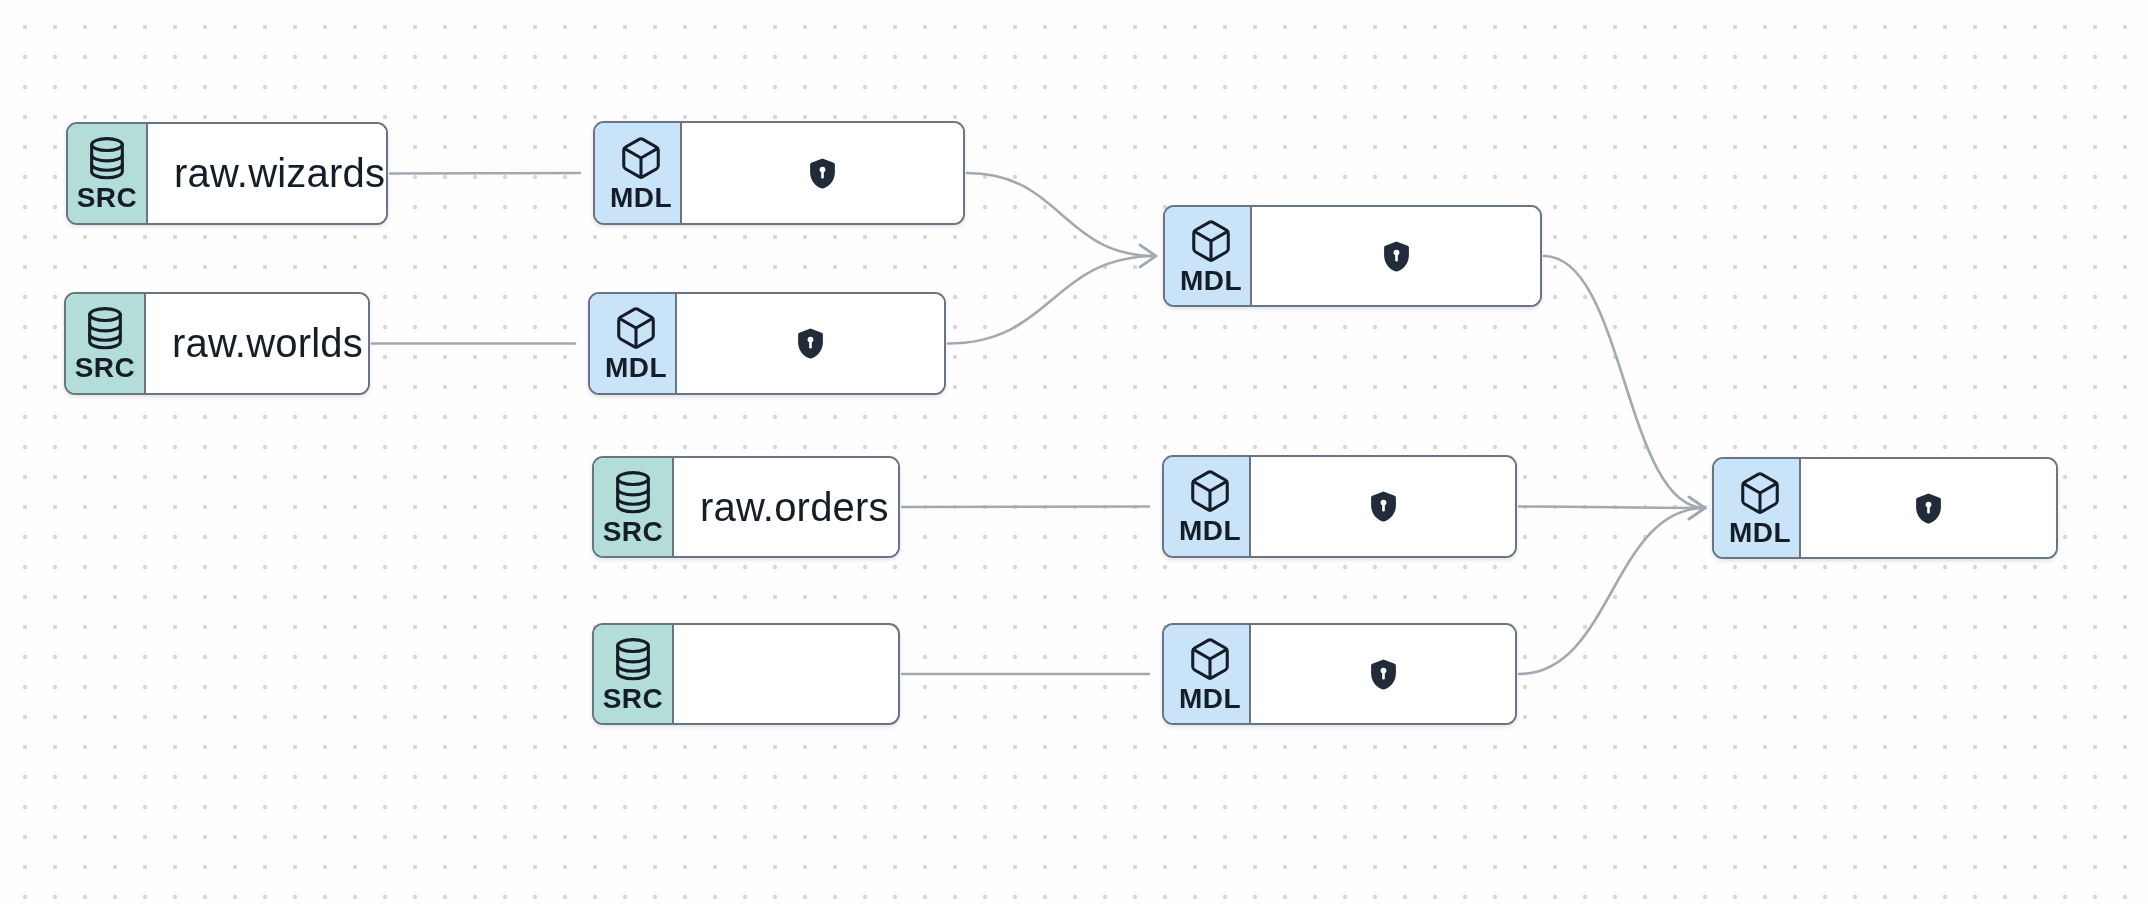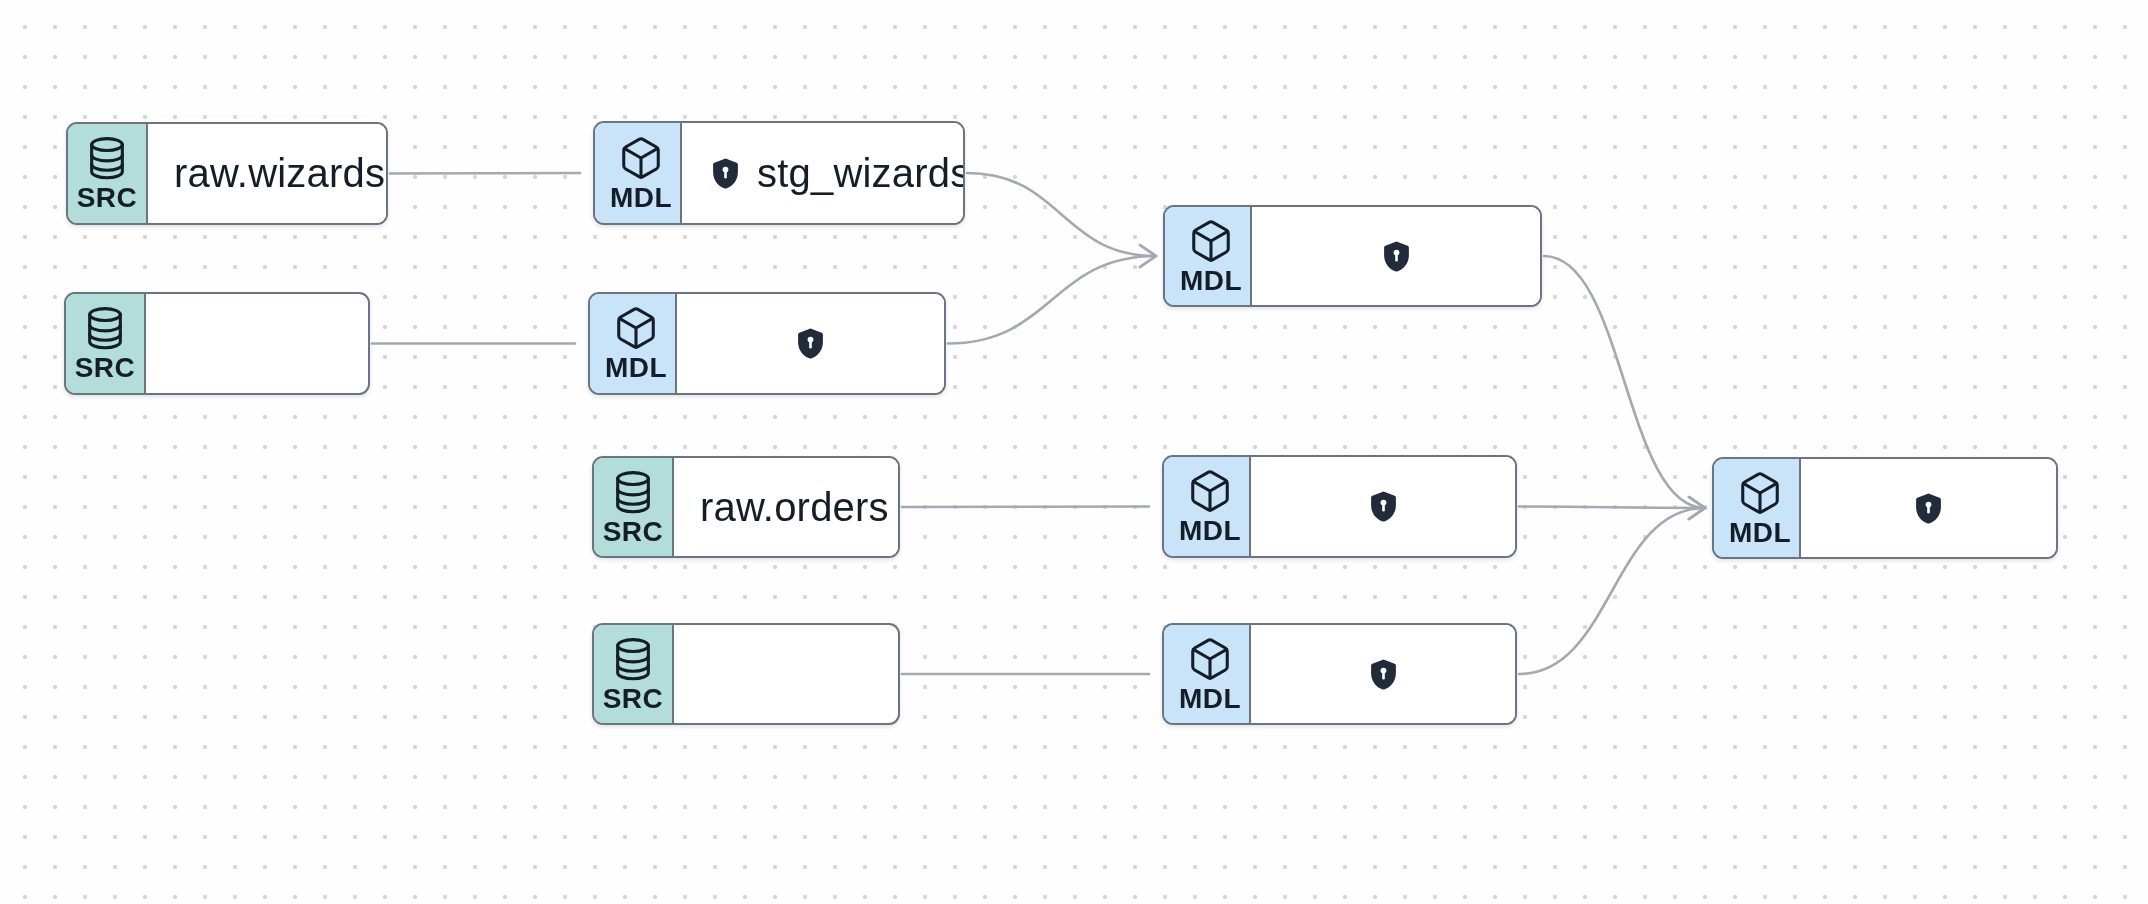--- a/index.html
+++ b/index.html
@@ -84,41 +84,44 @@
       <span class="chip-icon">
           <svg viewBox="0 0 24 24" fill="none" stroke="currentColor" stroke-width="1.6" stroke-linecap="round" stroke-linejoin="round">
             <ellipse cx="12" cy="5" rx="8" ry="3.1"></ellipse>
             <path d="M4 5v14.2c0 1.7 3.6 3.1 8 3.1s8-1.4 8-3.1V5"></path>
             <path d="M4 10.4c0 1.7 3.6 3.1 8 3.1s8-1.4 8-3.1"></path>
             <path d="M4 15.3c0 1.7 3.6 3.1 8 3.1s8-1.4 8-3.1"></path>
           </svg>
         </span>
       <span class="chip-label">SRC</span>
     </div>
+    <div class="nbody">
+
+      <span class="nlabel">raw.worlds</span>
+    </div>
   </div>
     <div class="node mdl" style="left: 593px; top: 121px; width: 372px; height: 104px;">
     <div class="chip">
       <span class="chip-icon">
           <svg viewBox="0 0 24 24" fill="none" stroke="currentColor" stroke-width="1.6" stroke-linecap="round" stroke-linejoin="round">
             <path d="M21 8a2 2 0 0 0-1-1.73l-7-4a2 2 0 0 0-2 0l-7 4A2 2 0 0 0 3 8v8a2 2 0 0 0 1 1.73l7 4a2 2 0 0 0 2 0l7-4A2 2 0 0 0 21 16Z"></path>
             <path d="m3.3 7 8.7 5 8.7-5"></path>
             <path d="M12 22V12"></path>
           </svg>
         </span>
       <span class="chip-label">MDL</span>
     </div>
     <div class="nbody">
       <span class="shield">
           <svg viewBox="0 0 24 24" fill="currentColor" stroke="none">
             <path d="M12 1.7l7.6 2.9c.5.2.9.7.9 1.3v5.2c0 5.4-3.5 9.7-8.1 11.2a1.3 1.3 0 0 1-.8 0C6.9 20.8 3.5 16.5 3.5 11.1V5.9c0-.6.4-1.1.9-1.3z"></path>
             <circle cx="12" cy="9.3" r="2" fill="#fff"></circle>
             <path d="M11.1 10.2h1.8v4.3a.9.9 0 0 1-1.8 0z" fill="#fff"></path>
           </svg>
         </span>
-      <span class="nlabel">stg_wizards</span>
     </div>
   </div>
     <div class="node mdl" style="left: 588px; top: 292px; width: 358px; height: 103px;">
     <div class="chip">
       <span class="chip-icon">
           <svg viewBox="0 0 24 24" fill="none" stroke="currentColor" stroke-width="1.6" stroke-linecap="round" stroke-linejoin="round">
             <path d="M21 8a2 2 0 0 0-1-1.73l-7-4a2 2 0 0 0-2 0l-7 4A2 2 0 0 0 3 8v8a2 2 0 0 0 1 1.73l7 4a2 2 0 0 0 2 0l7-4A2 2 0 0 0 21 16Z"></path>
             <path d="m3.3 7 8.7 5 8.7-5"></path>
             <path d="M12 22V12"></path>
           </svg>

